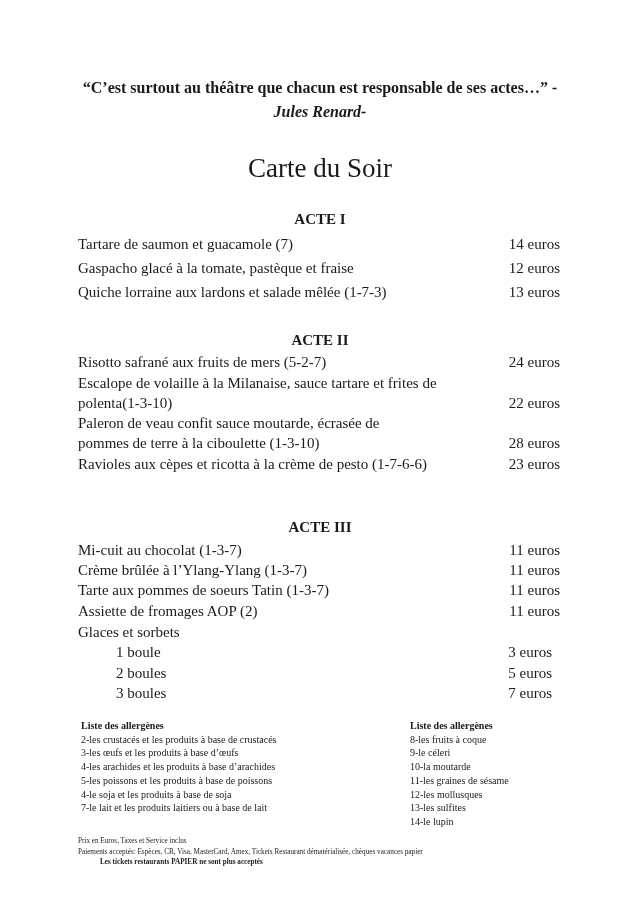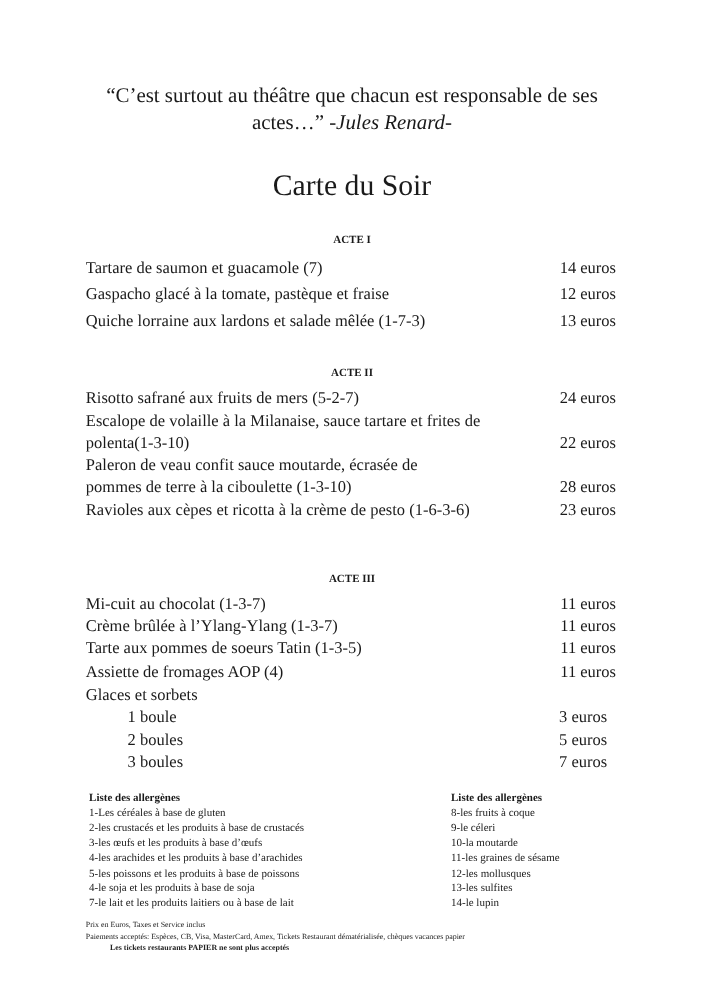--- a/index.html
+++ b/index.html
@@ -5,32 +5,32 @@
     html, body { margin: 0; padding: 0; background: #ffffff; }
     body {
       width: 640px; height: 905px; position: relative; overflow: hidden;
       font-family: "Liberation Serif", "DejaVu Serif", serif;
       color: #1a1a1a;
     }
     .page { position: absolute; left: 0; top: 0; width: 640px; height: 905px; }
 
     .quote {
       position: absolute; left: 70px; width: 500px; top: 76px;
-      text-align: center; font-weight: normal; font-size: 19px; line-height: 24px;
+      text-align: center; font-weight: bold; font-size: 16px; line-height: 24px;
     }
     .quote .author { font-style: italic; }
 
     .title {
       position: absolute; left: 0; width: 640px; top: 150px;
       text-align: center; font-size: 27px; line-height: 36px;
     }
 
     .section-head {
       position: absolute; left: 70px; width: 500px;
-      text-align: center; font-weight: bold; font-size: 10px; line-height: 20px;
+      text-align: center; font-weight: bold; font-size: 15px; line-height: 20px;
     }
 
     .row {
       position: absolute; left: 78px; width: 482px;
       font-size: 15px; line-height: 20px; white-space: nowrap;
     }
     .row .name { position: absolute; left: 0; }
     .row .price { position: absolute; right: 0; }
     .row.sub .name { left: 38px; }
     .row.sub .price { right: 8px; }
@@ -87,60 +87,59 @@
     <span class="price">22 euros</span>
   </div>
   <div class="row" style="top:413px;">
     <span class="name">Paleron de veau confit sauce moutarde, écrasée de</span>
   </div>
   <div class="row" style="top:433px;">
     <span class="name">pommes de terre à la ciboulette (1-3-10)</span>
     <span class="price">28 euros</span>
   </div>
   <div class="row" style="top:454px;">
-    <span class="name">Ravioles aux cèpes et ricotta à la crème de pesto (1-6-3-6)</span>
+    <span class="name">Ravioles aux cèpes et ricotta à la crème de pesto (1-7-6-6)</span>
     <span class="price">23 euros</span>
   </div>
 
   <div class="section-head" style="top:517px;">ACTE III</div>
   <div class="row" style="top:540px;">
     <span class="name">Mi-cuit au chocolat (1-3-7)</span>
     <span class="price">11 euros</span>
   </div>
   <div class="row" style="top:560px;">
     <span class="name">Crème brûlée à l’Ylang-Ylang (1-3-7)</span>
     <span class="price">11 euros</span>
   </div>
   <div class="row" style="top:580px;">
-    <span class="name">Tarte aux pommes de soeurs Tatin (1-3-5)</span>
+    <span class="name">Tarte aux pommes de soeurs Tatin (1-3-7)</span>
     <span class="price">11 euros</span>
   </div>
   <div class="row" style="top:601px;">
-    <span class="name">Assiette de fromages AOP (4)</span>
+    <span class="name">Assiette de fromages AOP (2)</span>
     <span class="price">11 euros</span>
   </div>
   <div class="row" style="top:622px;">
     <span class="name">Glaces et sorbets</span>
   </div>
   <div class="row sub" style="top:642px;">
     <span class="name">1 boule</span>
     <span class="price">3 euros</span>
   </div>
   <div class="row sub" style="top:663px;">
     <span class="name">2 boules</span>
     <span class="price">5 euros</span>
   </div>
   <div class="row sub" style="top:683px;">
     <span class="name">3 boules</span>
     <span class="price">7 euros</span>
   </div>
 
   <div class="allergens" style="left:81px; top:719px;">
     <div class="head">Liste des allergènes</div>
-    <div>1-Les céréales à base de gluten</div>
     <div>2-les crustacés et les produits à base de crustacés</div>
     <div>3-les œufs et les produits à base d’œufs</div>
     <div>4-les arachides et les produits à base d’arachides</div>
     <div>5-les poissons et les produits à base de poissons</div>
     <div>4-le soja et les produits à base de soja</div>
     <div>7-le lait et les produits laitiers ou à base de lait</div>
   </div>
 
   <div class="allergens" style="left:410px; top:719px;">
     <div class="head">Liste des allergènes</div>

